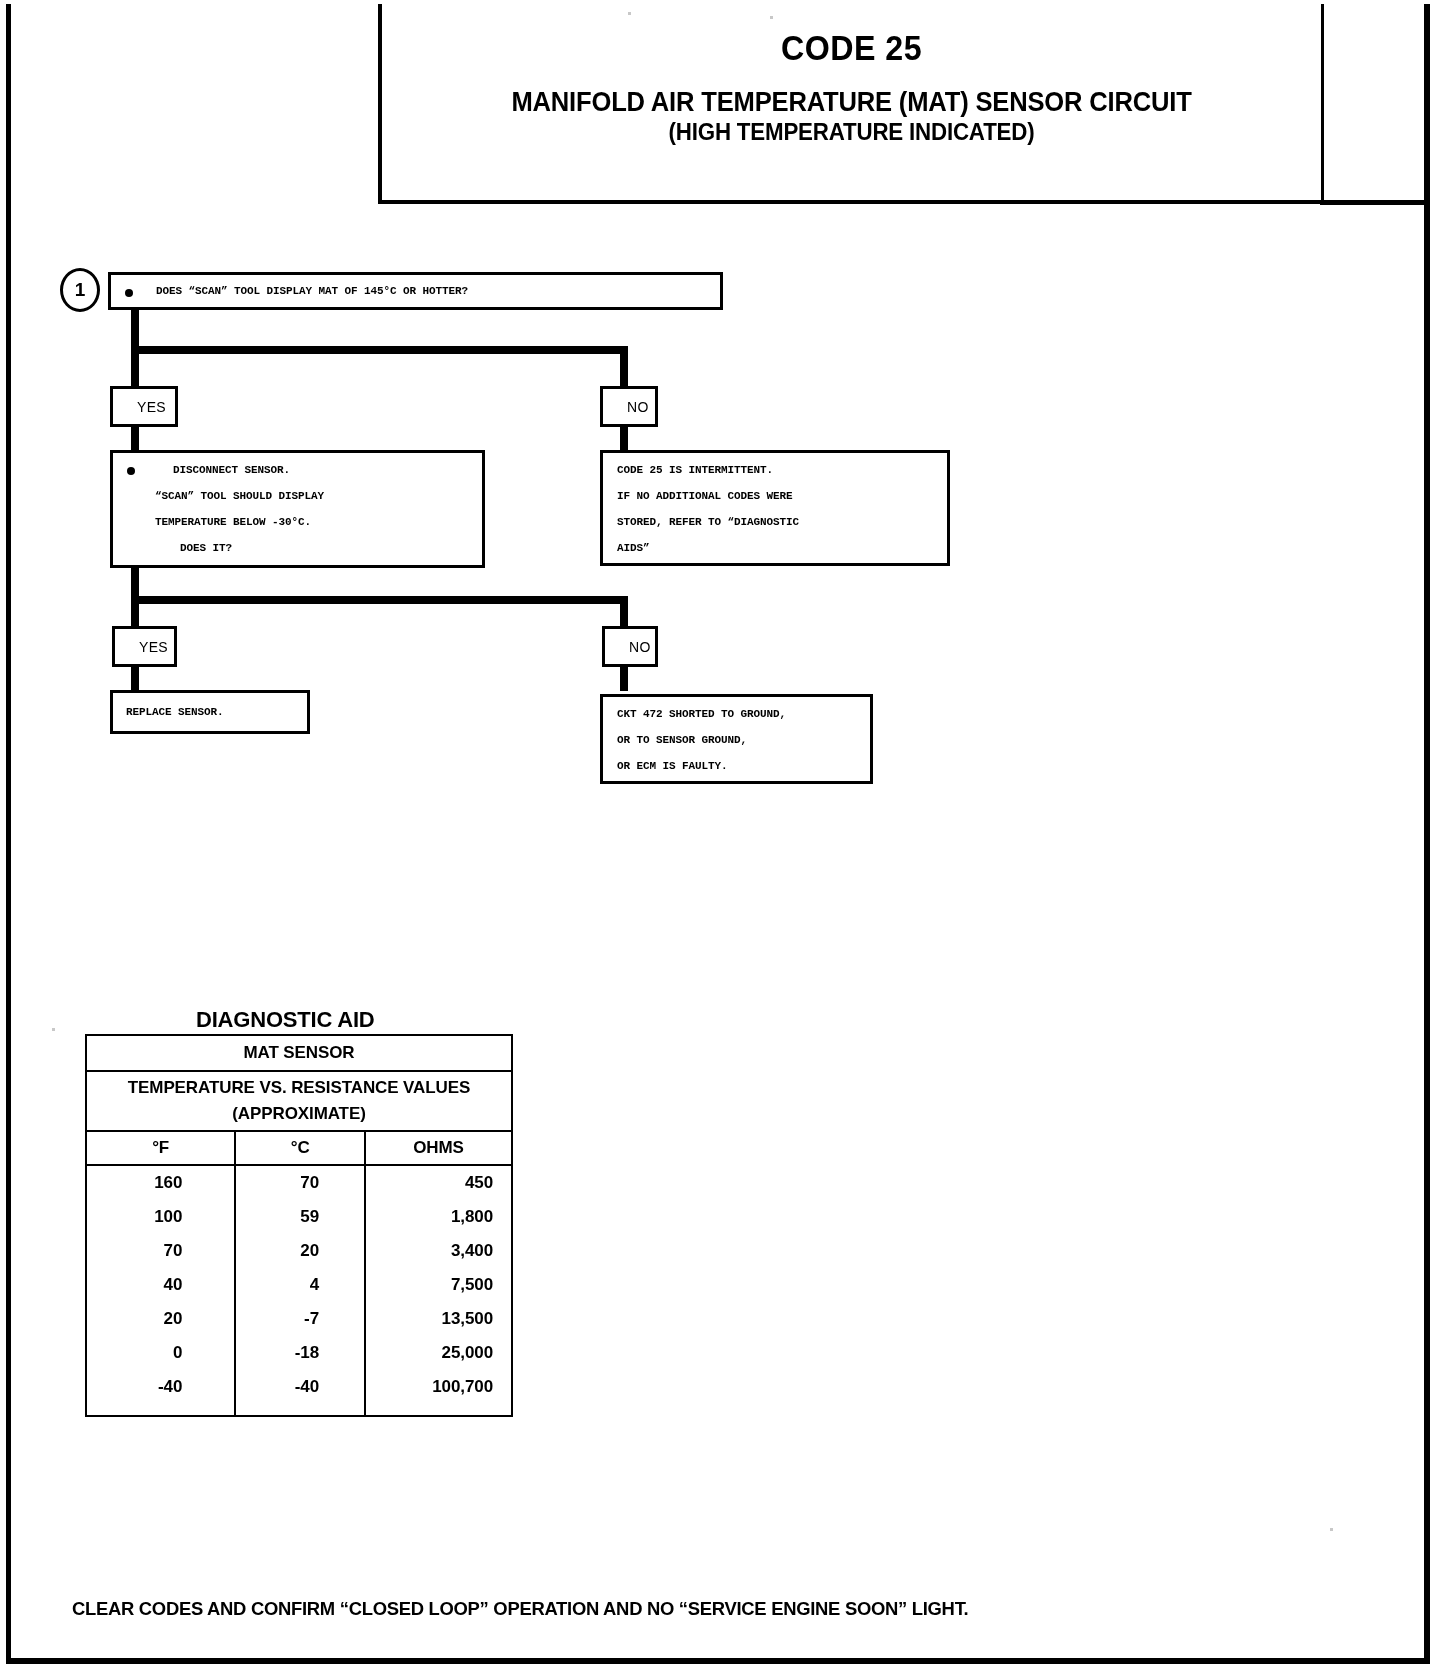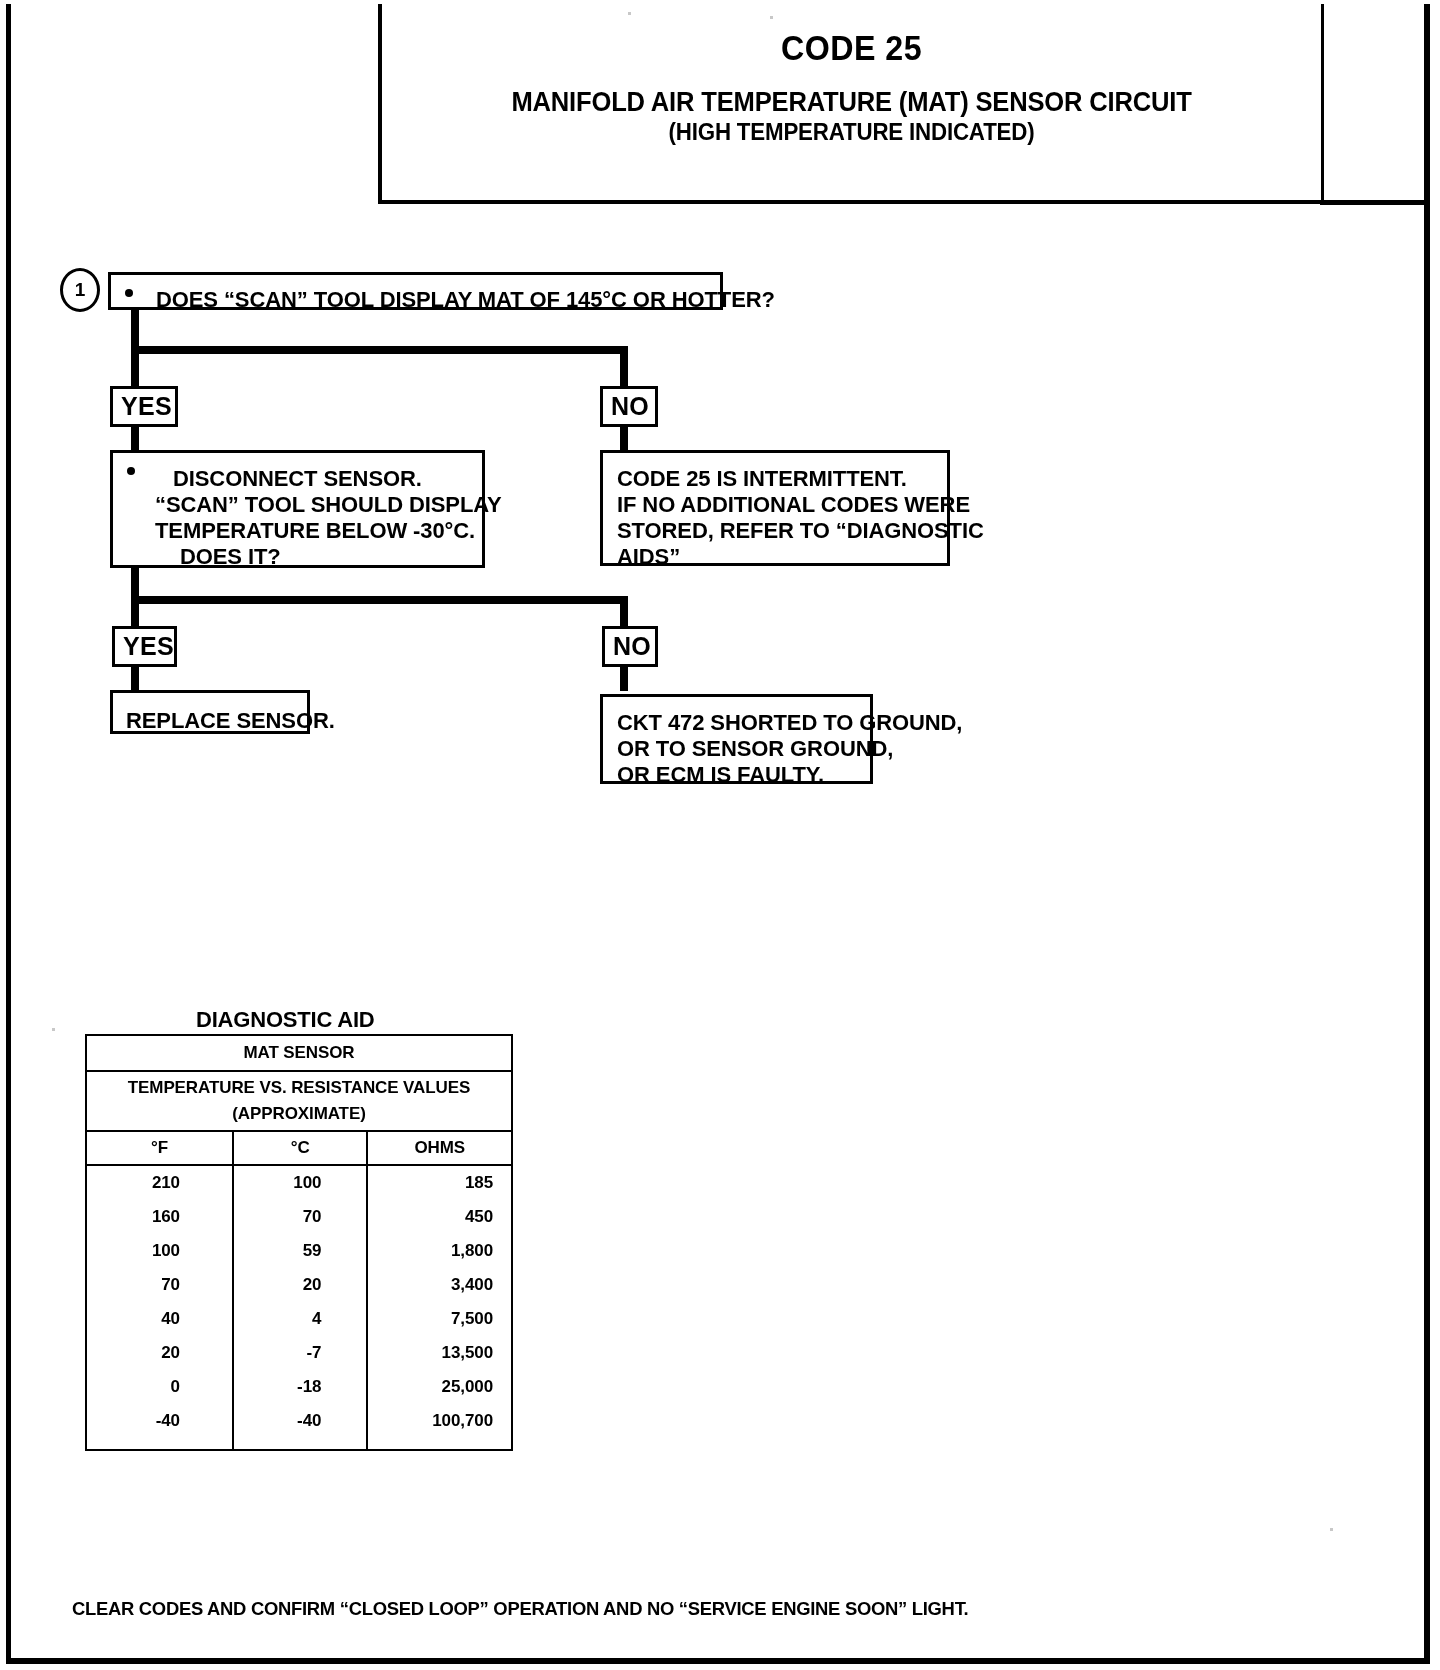--- a/index.html
+++ b/index.html
@@ -69,44 +69,45 @@
   }
 
   
   .fc-box {
     position: absolute;
     background: #fff;
     border: 3px solid #000;
     z-index: 3;
   }
   .fc-text {
-    font-size: 22px;
+    font-size: 11px;
     font-weight: bold;
     letter-spacing: -0.1px;
     line-height: 1.52;
     white-space: nowrap;
+    font-family: Liberation Mono, monospace;
   }
   .bullet {
     position: absolute;
     width: 8px; height: 8px;
     border-radius: 50%;
     background: #000;
   }
   .yn-box {
     position: absolute;
     background: #fff;
     border: 3px solid #000;
     display: flex;
     align-items: center;
     z-index: 4;
   }
   .yn-label {
-    font-size: 25px;
-    font-weight: bold;
-    padding-left: 8px;
+    font-size: 14px;
+    font-weight: normal;
+    padding-left: 24px;
     letter-spacing: 0.3px;
   }
   .conn {
     position: absolute;
     background: #000;
     z-index: 1;
   }
 
   
   #step-circle {
@@ -272,25 +273,20 @@
         <div style="padding:2px 0;">TEMPERATURE VS. RESISTANCE VALUES</div>
         <div style="padding:4px 0 0 0;">(APPROXIMATE)</div>
       </td>
     </tr>
     <tr>
       <td class="col-head">°F</td>
       <td class="col-head">°C</td>
       <td class="col-head">OHMS</td>
     </tr>
     <tr>
-      <td class="data-cell c1">210</td>
-      <td class="data-cell c2">100</td>
-      <td class="data-cell c3">185</td>
-    </tr>
-    <tr>
       <td class="data-cell c1">160</td>
       <td class="data-cell c2">70</td>
       <td class="data-cell c3">450</td>
     </tr>
     <tr>
       <td class="data-cell c1">100</td>
       <td class="data-cell c2">59</td>
       <td class="data-cell c3">1,800</td>
     </tr>
     <tr>

